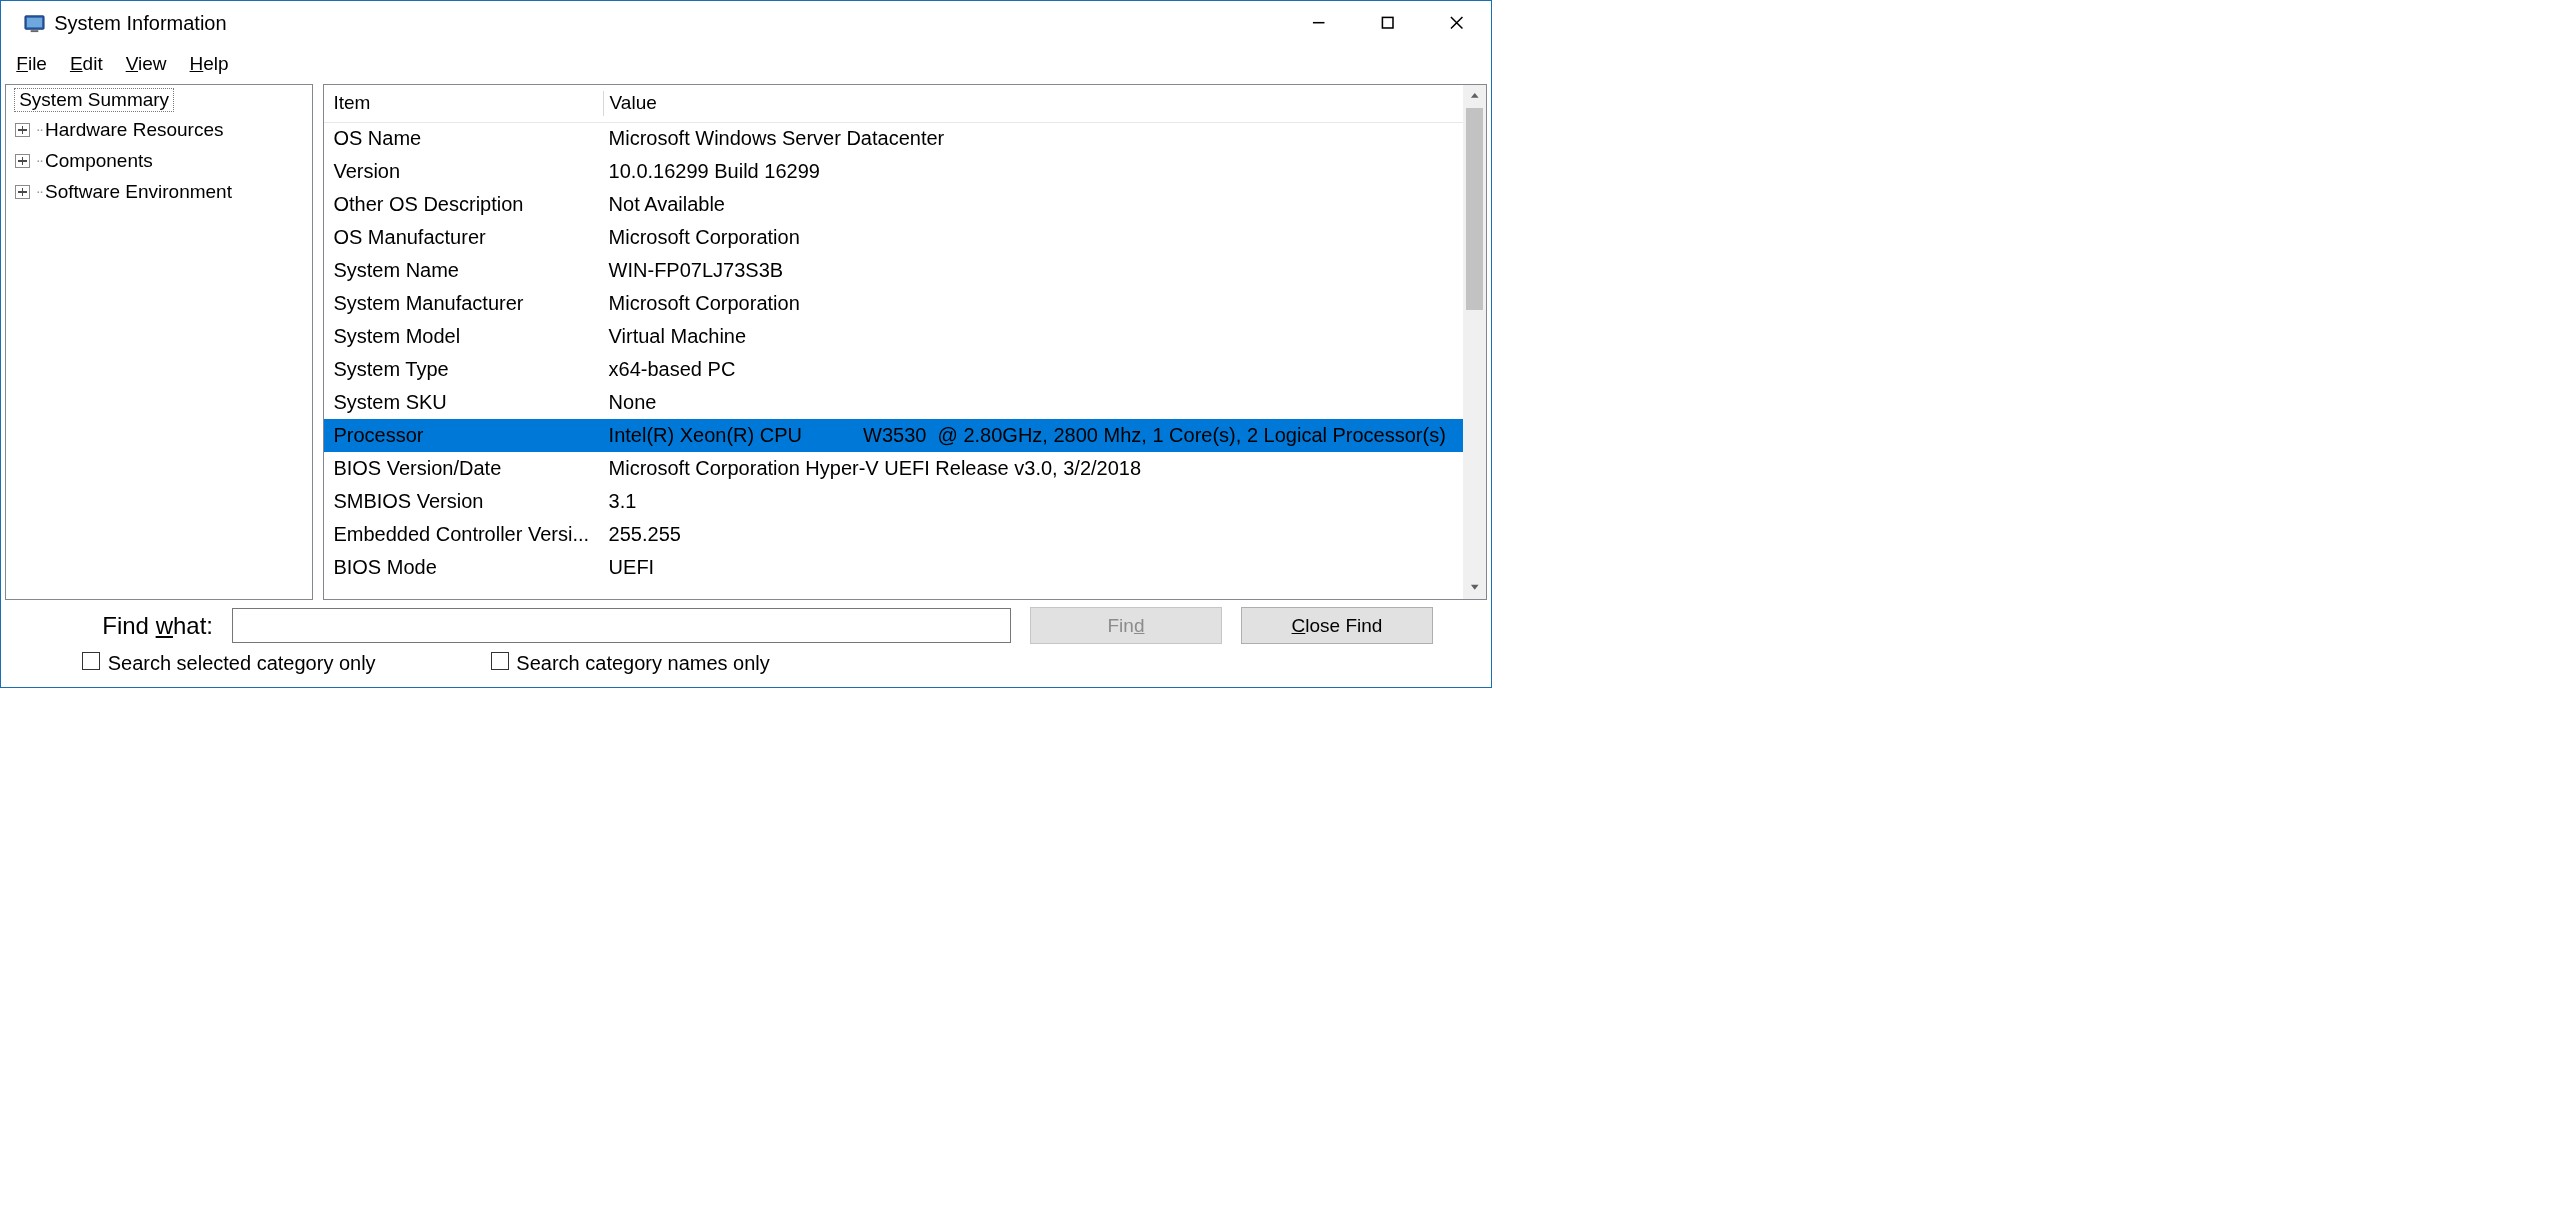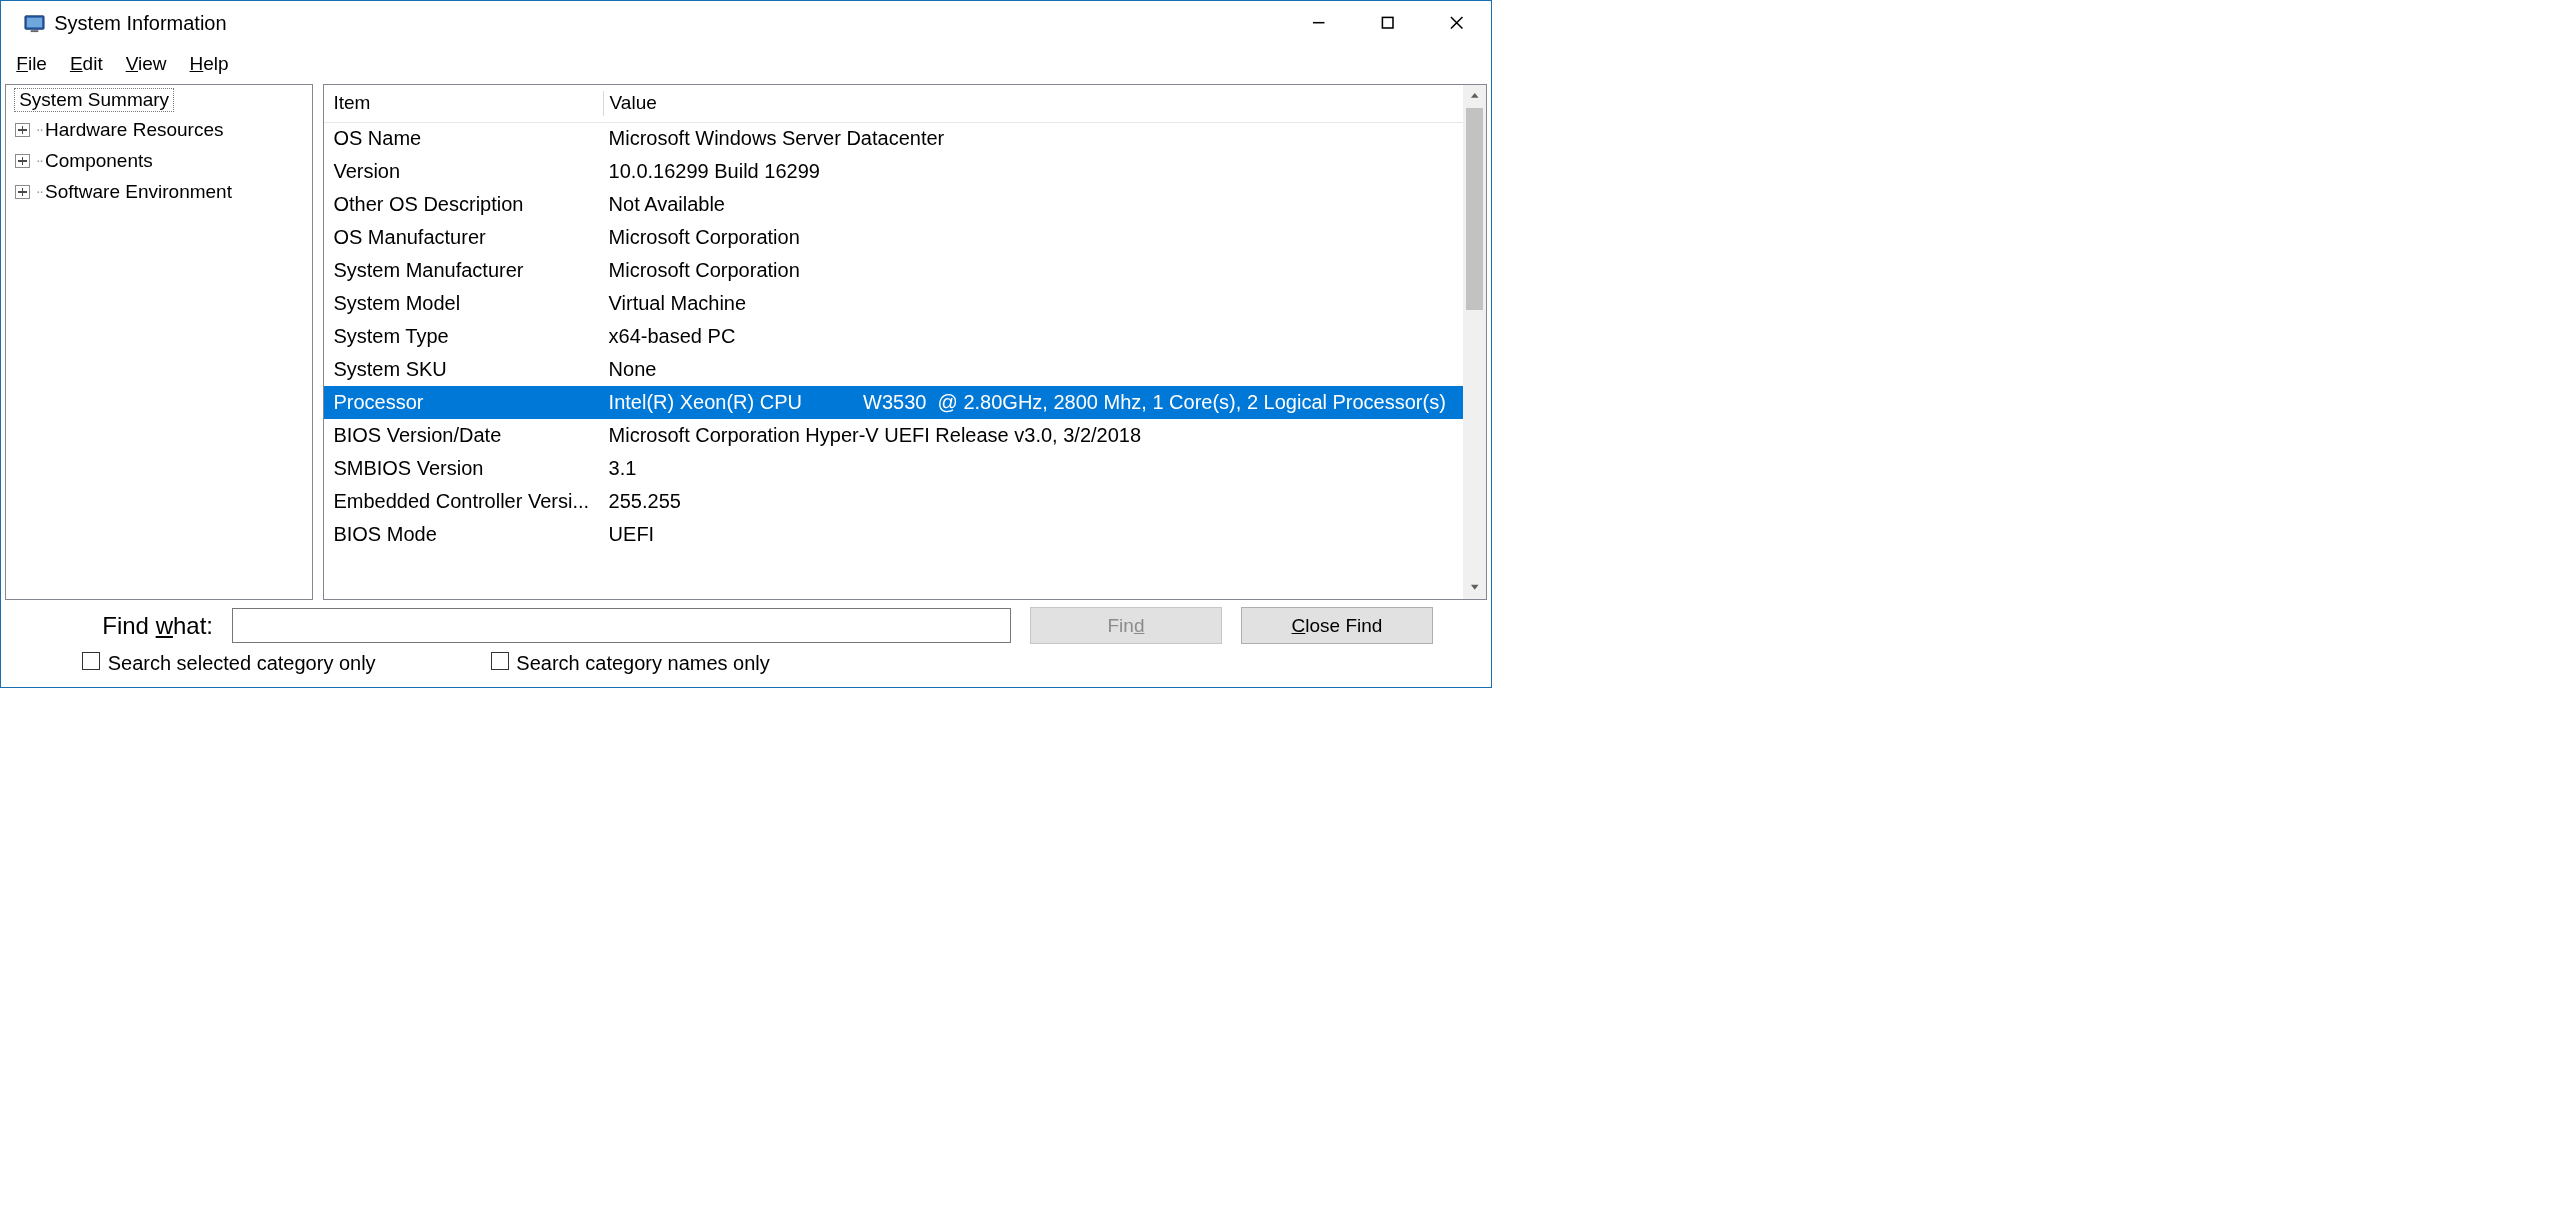--- a/index.html
+++ b/index.html
@@ -168,21 +168,21 @@
   }
   .row .c2 {
     flex: 1;
     padding-left: 5.8px;
     box-sizing: border-box;
     overflow: hidden;
     white-space: pre;
   }
   .row.selected {
     background: #0078d7;
-    color: #ffffff;
+    color: #000000;
     justify-content: center;
   }
   
   .vscroll {
     width: 23px;
     background: #f0f0f0;
     display: flex;
     flex-direction: column;
   }
   .vs-btn {
@@ -339,20 +339,24 @@
             </div>
             <div class="row">
               <div class="c1">Other OS Description</div>
               <div class="c2">Not Available</div>
             </div>
             <div class="row">
               <div class="c1">OS Manufacturer</div>
               <div class="c2">Microsoft Corporation</div>
             </div>
             <div class="row">
+              <div class="c1">System Name</div>
+              <div class="c2">WIN-FP07LJ73S3B</div>
+            </div>
+            <div class="row">
               <div class="c1">System Manufacturer</div>
               <div class="c2">Microsoft Corporation</div>
             </div>
             <div class="row">
               <div class="c1">System Model</div>
               <div class="c2">Virtual Machine</div>
             </div>
             <div class="row">
               <div class="c1">System Type</div>
               <div class="c2">x64-based PC</div>

